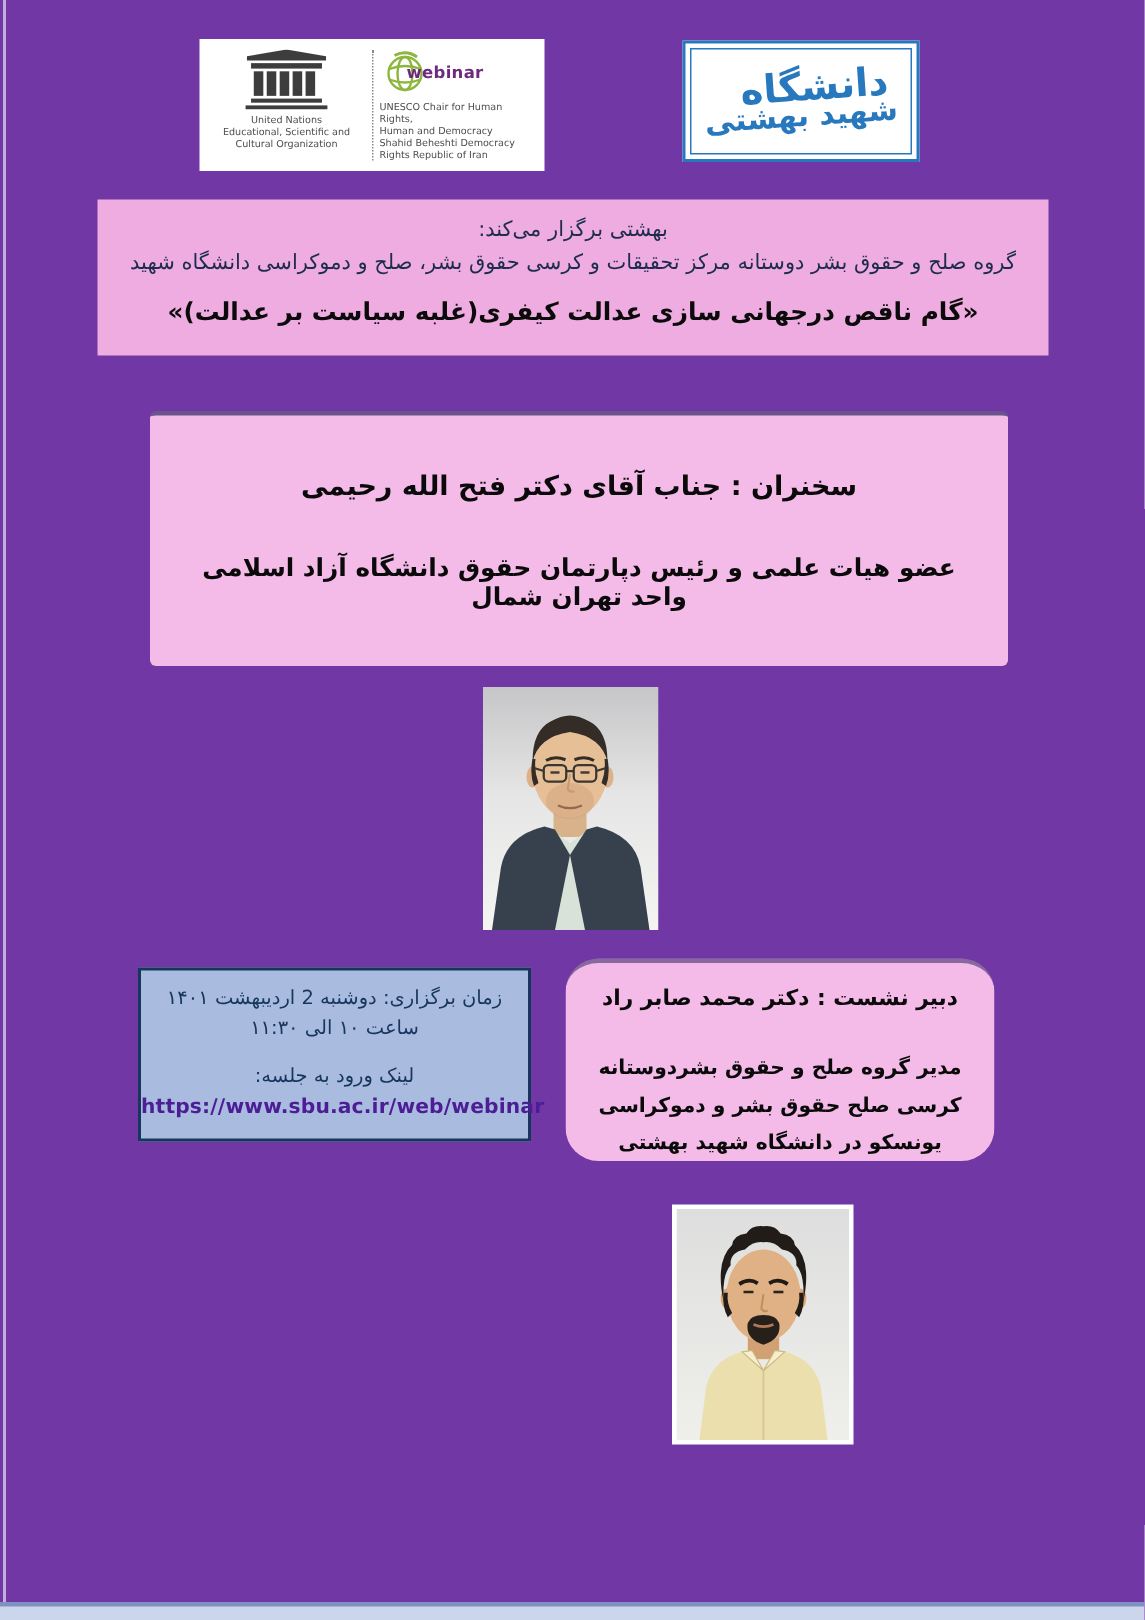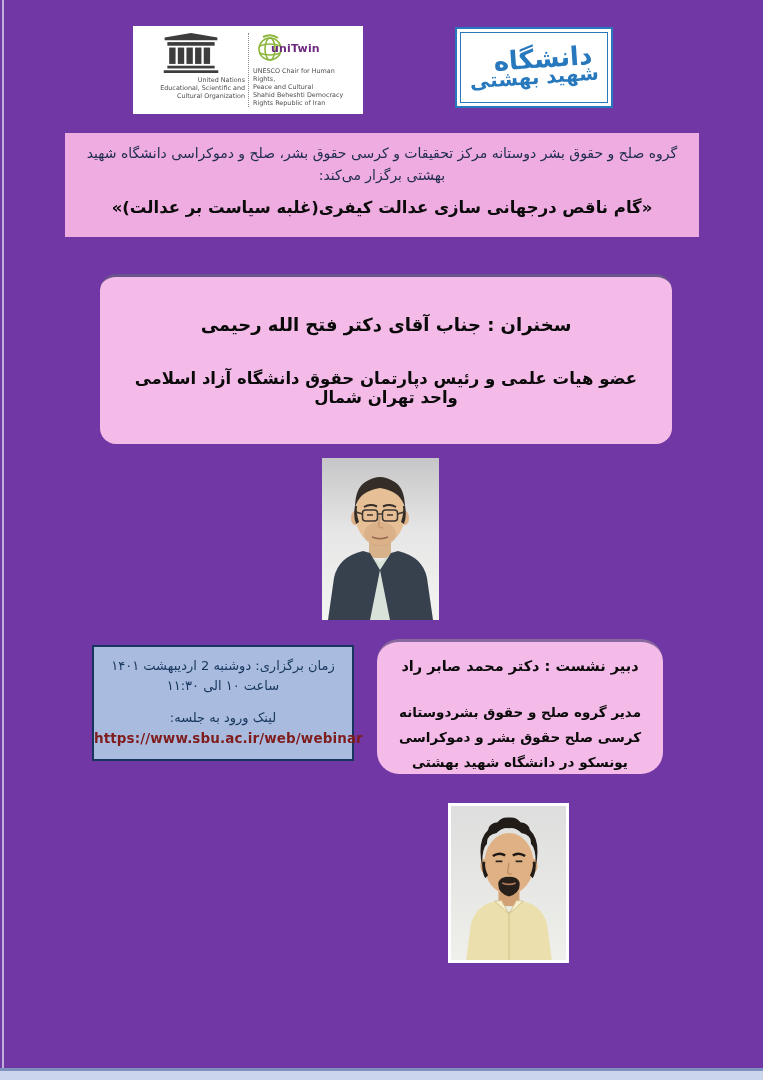--- a/index.html
+++ b/index.html
@@ -35,21 +35,21 @@
   }
 
   
   .unesco-block{
     position:absolute;left:133px;top:26px;width:230px;height:88px;
     background:#fff;display:flex;align-items:stretch;
     padding:5px 4px;
   }
   .unesco-half{width:108px;display:flex;flex-direction:column;align-items:flex-end;justify-content:flex-start;}
   .unesco-half .temple{margin:2px auto 3px auto;}
-  .tiny-lines{font-size:6.4px;line-height:1.25;color:#4d4d4d;text-align:right;width:100%;}
+  .tiny-lines{font-size:6.4px;line-height:1.25;color:#4d4d4d;text-align:center;width:100%;}
   .dotted-sep{border-left:1px dotted #888;margin:2px 4px 2px 3px;}
   .unitwin-half{flex:1;display:flex;flex-direction:column;align-items:flex-start;}
   .unitwin-row{display:flex;align-items:center;height:34px;margin-left:2px;}
   .unitwin-word{font-size:11px;font-weight:bold;color:#6d2a7f;margin-left:-14px;letter-spacing:.2px;}
   .tiny-lines-left{font-size:6.4px;line-height:1.25;color:#4d4d4d;text-align:left;margin-top:2px;}
 
   .sbu-logo{
     position:absolute;left:455px;top:27px;width:158px;height:81px;
     background:#fff;border:2px solid var(--sbu-blue);
     padding:3px;
@@ -77,21 +77,21 @@
     color:#1d2c4e;font-size:14px;line-height:1.55;font-weight:500;
   }
   .banner .title{
     color:#0b0b0b;font-size:16.5px;font-weight:bold;margin-top:12px;
   }
 
   
   .speaker-box{
     position:absolute;left:100px;top:274px;width:572px;height:170px;
     background:var(--box-pink);
-    border-radius:16px;
+    border-radius:4px;
     border-top:3px solid rgba(62,48,110,.75);
     display:flex;flex-direction:column;justify-content:center;
     direction:rtl;text-align:center;
     padding:0 26px;gap:34px;
   }
   .speaker-box .ln1{font-size:18px;font-weight:bold;color:#0a0a0a;}
   .speaker-box .ln2{font-size:16.5px;font-weight:bold;color:#0a0a0a;}
 
   
   .photo1{position:absolute;left:322px;top:458px;width:117px;height:162px;}
@@ -106,21 +106,21 @@
     position:absolute;left:92px;top:645px;width:262px;height:116px;
     background:var(--schedule-blue-bg);
     border:2px solid var(--schedule-border);
     direction:rtl;text-align:center;
     padding-top:9px;
     color:var(--schedule-border);
     font-size:13px;line-height:1.5;
   }
   .schedule-box .gap{height:13px;}
   .schedule-box .url{
-    direction:ltr;font-size:13.5px;font-weight:bold;color:#7f1d1d;
+    direction:ltr;font-size:13.5px;font-weight:bold;color:#4c1d95;
     letter-spacing:.1px;cursor:pointer;
   }
 
   
   .moderator-box{
     position:absolute;left:377px;top:639px;width:286px;height:135px;
     background:var(--box-pink);
     border-radius:22px;
     border-top:3px solid rgba(62,48,110,.6);
     direction:rtl;text-align:center;
@@ -161,44 +161,44 @@
       <div class="unitwin-row">
         <svg width="30" height="30" viewBox="0 0 30 30">
           <g fill="none" stroke="#8cb63c" stroke-width="1.6">
             <circle cx="15" cy="16" r="11"></circle>
             <ellipse cx="15" cy="16" rx="5" ry="11"></ellipse>
             <path d="M4.5,13 Q15,9 25.5,13"></path>
             <path d="M4.5,20 Q15,24 25.5,20"></path>
             <path d="M8,4 Q16,0 23,5" stroke-width="2"></path>
           </g>
         </svg>
-        <span class="unitwin-word">uniTwin</span>
+        <span class="unitwin-word">webinar</span>
       </div>
       <div class="tiny-lines-left">
         <div>UNESCO Chair for Human Rights,</div>
-        <div>Peace and Cultural</div>
+        <div>Human and Democracy</div>
         <div>Shahid Beheshti Democracy</div>
         <div>Rights Republic of Iran</div>
       </div>
     </div>
   </div>
 
   <div class="sbu-logo">
     <div class="sbu-inner">
       <div class="sbu-cal">
         <span class="w1">دانشگاه</span>
         <span class="w2">شهید بهشتی</span>
       </div>
     </div>
   </div>
 
   <div class="banner">
     <div class="intro">
+      <div>بهشتی برگزار می‌کند:</div>
       <div>گروه صلح و حقوق بشر دوستانه مرکز تحقیقات و کرسی حقوق بشر، صلح و دموکراسی دانشگاه شهید</div>
-      <div>بهشتی برگزار می‌کند:</div>
     </div>
     <div class="title">«گام ناقص درجهانی سازی عدالت کیفری(غلبه سیاست بر عدالت)»</div>
   </div>
 
   <div class="speaker-box">
     <div class="ln1">سخنران : جناب آقای دکتر فتح الله رحیمی</div>
     <div class="ln2">عضو هیات علمی و رئیس دپارتمان حقوق دانشگاه آزاد اسلامی واحد تهران شمال</div>
   </div>
 
   <div class="photo1">

